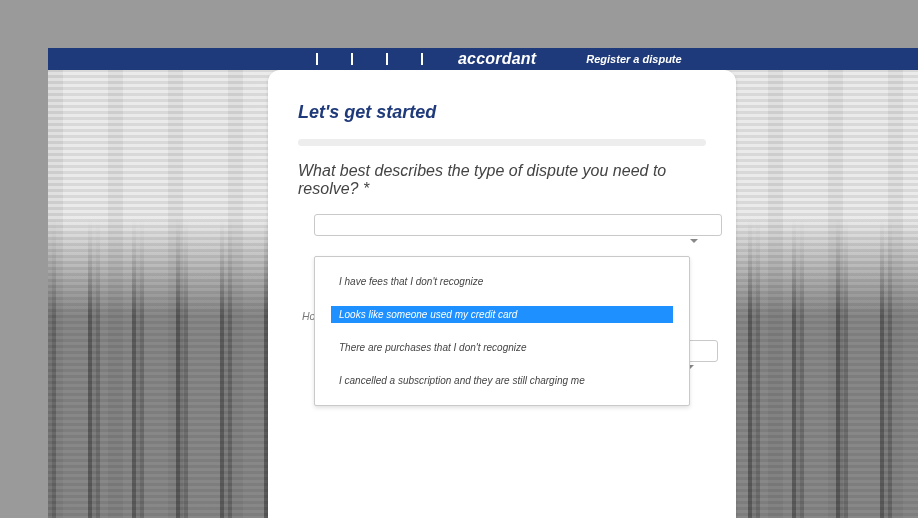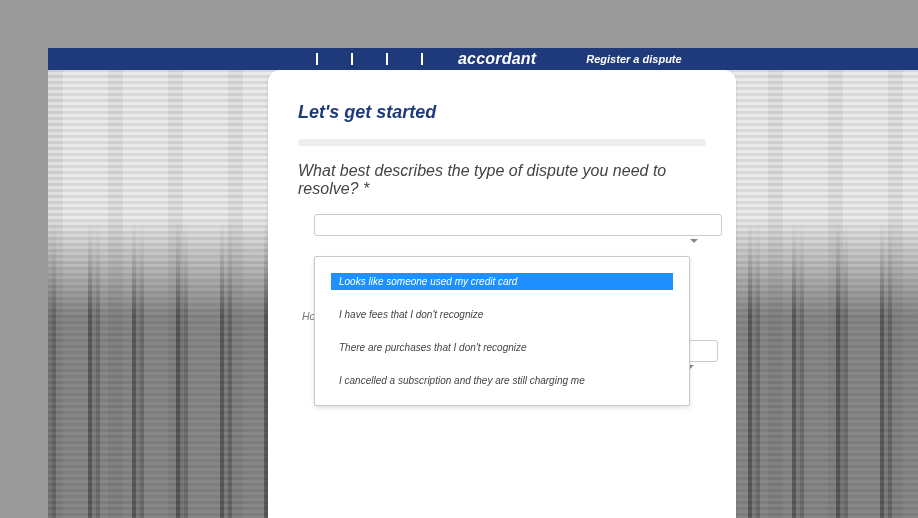--- a/index.html
+++ b/index.html
@@ -114,22 +114,22 @@
   <div class="progress"></div>
 
 
   <div class="label">What best describes the type of dispute you need to resolve? *</div>
   <div class="select-wrap">
     <div class="select">
       <span></span>
       <span class="chev"></span>
     </div>
     <div class="dropdown">
+      <div class="opt">I have fees that I don't recognize</div>
       <div class="opt hl">Looks like someone used my credit card</div>
-      <div class="opt">I have fees that I don't recognize</div>
       <div class="opt">There are purchases that I don't recognize</div>
       <div class="opt">I cancelled a subscription and they are still charging me</div>
     </div>
   </div>
 
   <div class="q2-label">How did you first learn of the charges you would like to dispute?</div>
   <div class="select-wrap q2-select">
     <div class="select">
       <span></span>
       <span class="chev"></span>

